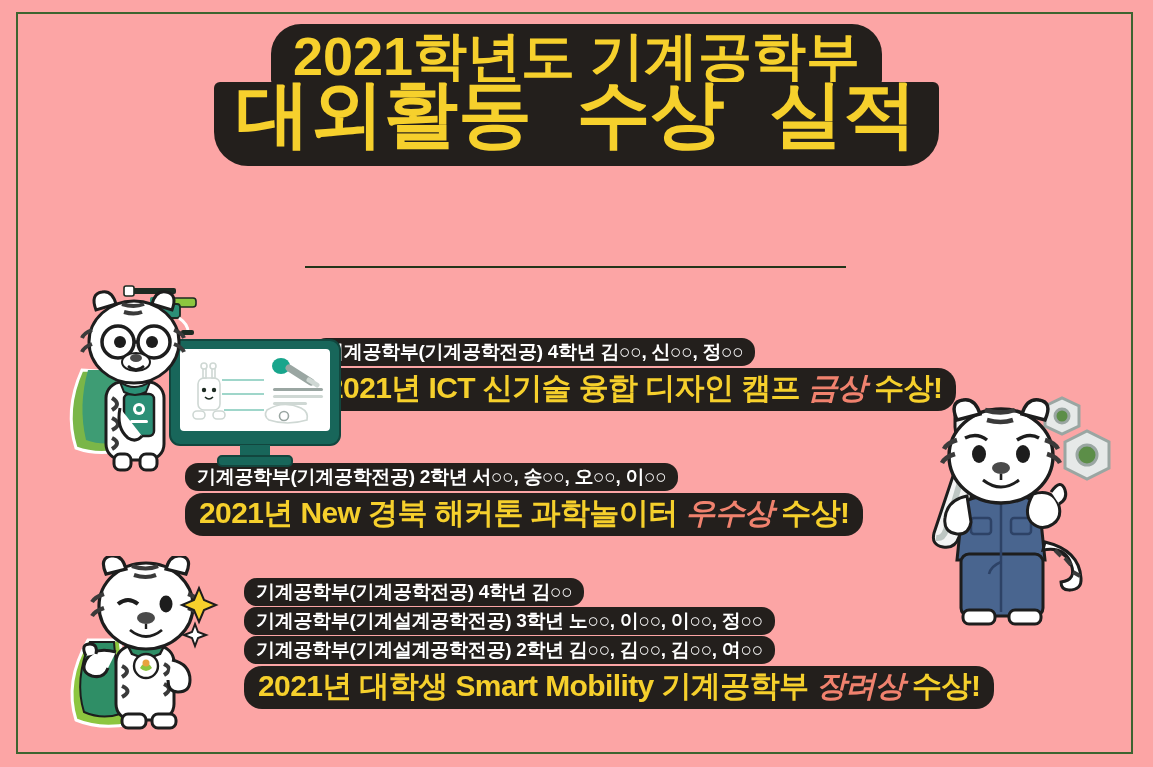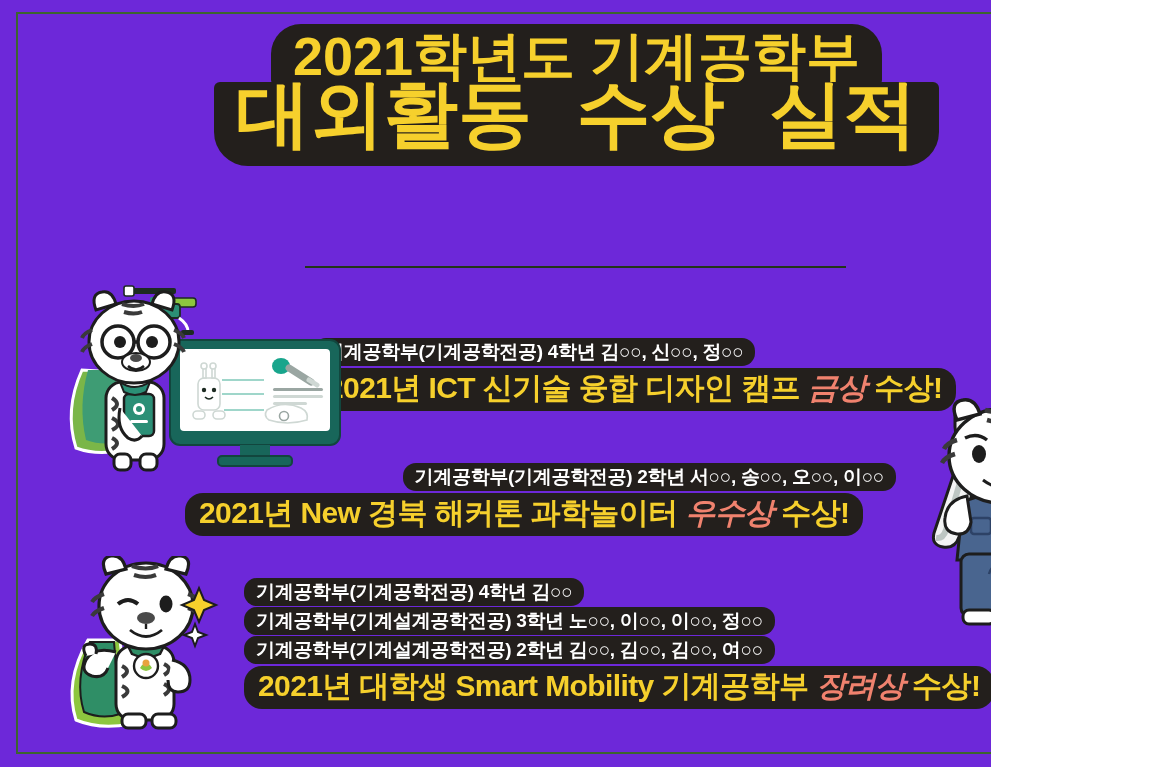--- a/index.html
+++ b/index.html
@@ -2,25 +2,25 @@
 <html><head>
 <meta charset="utf-8">
 <style>
   html, body {
     margin: 0;
     padding: 0;
     background: #ffffff;
   }
   #poster {
     position: relative;
-    width: 991px;
+    width: 1153px;
     height: 767px;
     overflow: hidden;
     font-family: "Liberation Sans", "DejaVu Sans", sans-serif;
-    background: #6d28d9;
+    background: #fca5a5;
   }
   
   #frame {
     position: absolute;
     left: 16px;
     top: 12px;
     width: 1117px;
     height: 742px;
     border: 2px solid #3d6430;
     box-sizing: border-box;
@@ -107,21 +107,21 @@
     white-space: nowrap;
     letter-spacing: -0.6px;
     margin-top: 1px;
   }
   .award-main { color: #f6d02c; }
   .award-prize { color: #f0826e; font-style: italic; }
   .award-suffix { color: #f6d02c; margin-top: 47px; }
 
   #entry-1 { left: 313px; top: 338px; text-align: left; }
   #entry-2 { left: 185px; top: 463px; text-align: left; }
-  #entry-2 .names { display: block; text-align: right; width: 711px; }
+  #entry-2 .names { display: block; text-align: left; width: 711px; }
   #entry-2 .award-line { margin-left: 0; }
   #entry-3 { left: 244px; top: 578px; text-align: left; }
 
   
   #mascot-scientist {
     position: absolute;
     left: 62px;
     top: 278px;
     width: 290px;
     height: 195px;

